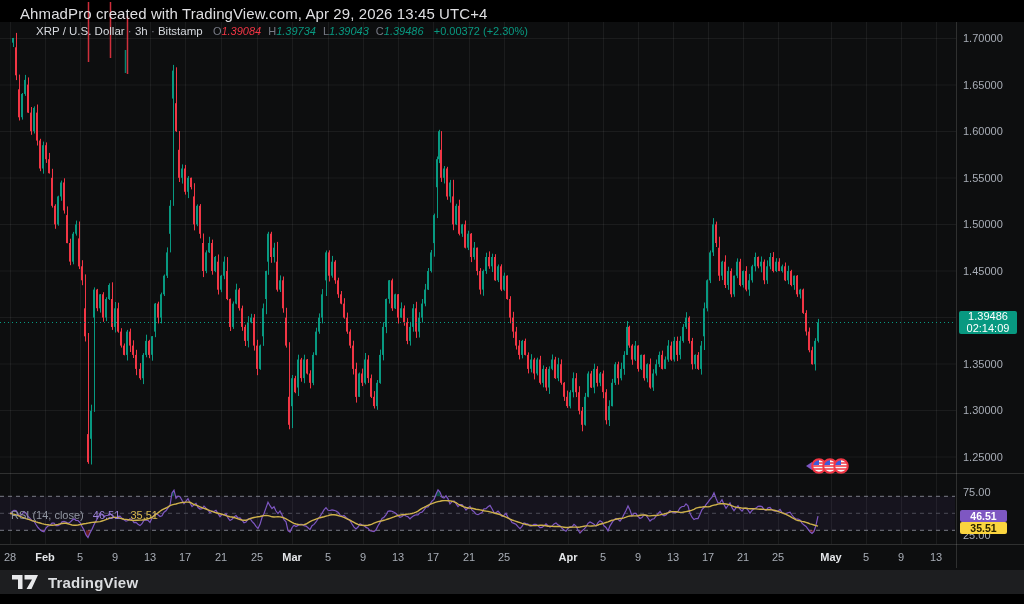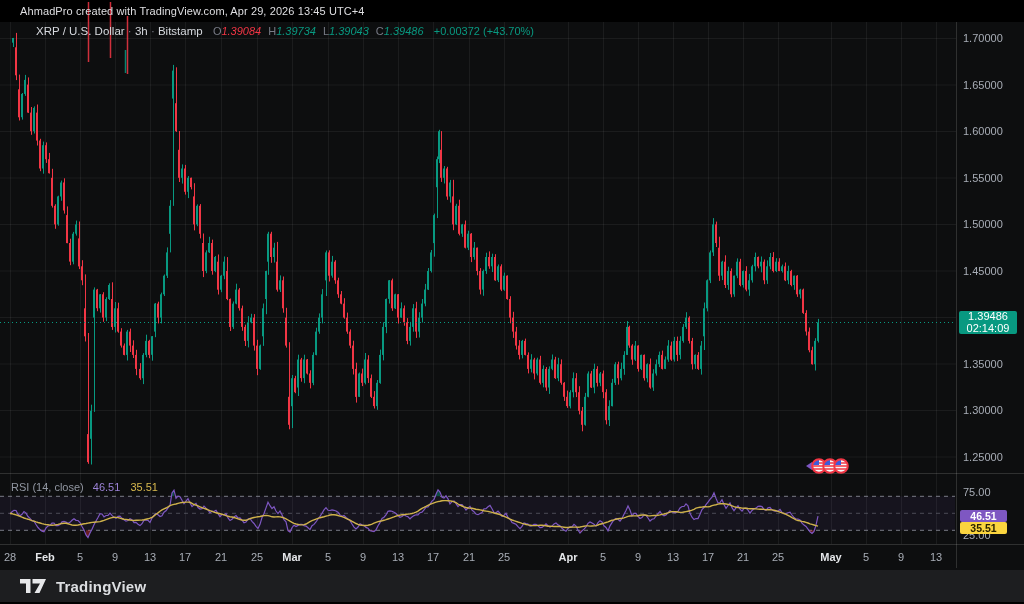--- a/index.html
+++ b/index.html
@@ -1,36 +1,36 @@
 <!DOCTYPE html>
 <html><head>
 <meta charset="utf-8">
 <style>
   * { margin:0; padding:0; box-sizing:border-box; }
   html,body { width:1024px; height:604px; background:#000; overflow:hidden;
               font-family:"Liberation Sans","DejaVu Sans",sans-serif; }
   .stage { position:relative; width:1024px; height:604px; background:#000; }
   svg#chart { position:absolute; left:0; top:0; z-index:1; }
   .top-strip { position:absolute; left:0; top:0; width:1024px; height:22px; z-index:3; }
-  .top-strip span { position:absolute; left:20px; top:5px; font-size:11px; color:#dfdfe2; letter-spacing:.1px;text-align:right; }
+  .top-strip span { position:absolute; left:20px; top:5px; font-size:15px; color:#dfdfe2; letter-spacing:.1px;text-align:right; }
   .legend { position:absolute; z-index:3; font-size:11.5px; white-space:nowrap; }
   .main-legend { left:36px; top:25px; color:#d6d9de; }
   .main-legend .sep { color:#787b86; }
   .ohlc-letter { color:#787b86; margin-left:7px; font-size:11px; }
   .ohlc-val { font-size:11px;font-style:italic; }
   .chg { margin-left:7px; font-size:11px; }
-  .rsi-legend { left:11px; top:481px; color:#9196a1; font-size:11px; }
+  .rsi-legend { left:11px; top:509px; color:#9196a1; font-size:11px; }
   .rsi-legend .v1 { margin-left:6px; }
   .rsi-legend .v2 { margin-left:7px; }
   .badge { position:absolute; z-index:3; text-align:center; border-radius:2px; line-height:12px; }
   .price-badge { left:959px; top:311px; width:58px; padding:0; font-size:11px; color:#fff; }
   .price-badge div { line-height:11.5px; padding:0 2px; }
   .rsi-badge { left:960px; width:47px; height:12px; font-size:10.5px; font-weight:bold; }
-  .footer { position:absolute; left:0; top:570px; width:1024px; height:32px; z-index:3;
-            display:flex; align-items:center; padding-left:20px; }
+  .footer { position:absolute; left:0; top:570px; width:1024px; height:24px; z-index:3;
+            display:flex; align-items:center; padding-left:12px; }
   .footer .brand { font-size:15px; font-weight:700; color:#dcdee1; margin-left:9px; letter-spacing:.2px; }
 </style>
 </head>
 <body>
 
 <div class="stage">
 
   <svg id="chart" width="1024" height="604" viewBox="0 0 1024 604">
       <rect x="0" y="22" width="1024" height="548" fill="#0d0e0f"></rect>
       <g>
@@ -731,21 +731,21 @@
     <span>AhmadPro created with TradingView.com, Apr 29, 2026 13:45 UTC+4</span>
   </div>
 
   <div class="legend main-legend">
     <span><span>XRP / U.S. Dollar</span>
       <span class="sep">·</span>
       <span>3h</span>
       <span class="sep">·</span>
       <span>Bitstamp</span></span>
     <span id="ohlc"><span class="ohlc-letter">O</span><span class="ohlc-val" style="color: rgb(242, 54, 69);">1.39084</span><span class="ohlc-letter">H</span><span class="ohlc-val" style="color: rgb(8, 153, 129);">1.39734</span><span class="ohlc-letter">L</span><span class="ohlc-val" style="color: rgb(8, 153, 129);">1.39043</span><span class="ohlc-letter">C</span><span class="ohlc-val" style="color: rgb(8, 153, 129);">1.39486</span></span>
-    <span class="chg" id="chg" style="color: rgb(8, 153, 129);">+0.00372 (+43.70%)</span>
+    <span class="chg" id="chg" style="color: rgb(8, 153, 129);">+0.00372 (+2.30%)</span>
   </div>
 
   <div class="legend rsi-legend">
     <span>RSI (14, close)</span>
     <span class="v1" id="rsiV" style="color: rgb(155, 130, 214);">46.51</span>
     <span class="v2" id="rsiM" style="color: rgb(216, 185, 78);">35.51</span>
   </div>
 
   <div class="badge price-badge" id="priceBadge" style="background: rgb(8, 153, 129);">
     <div>1.39486</div>

